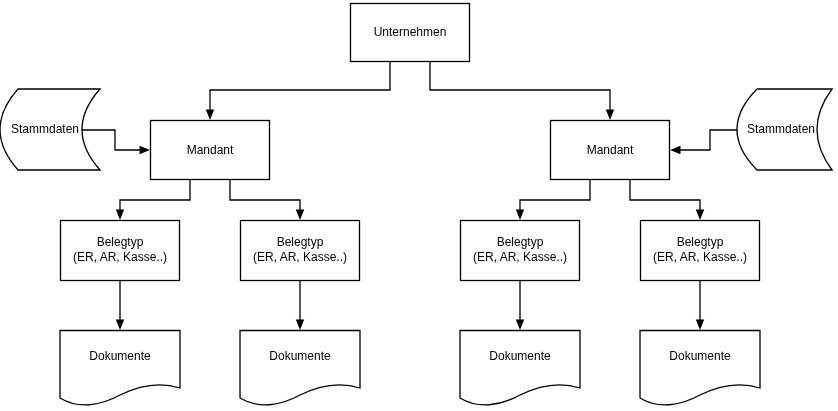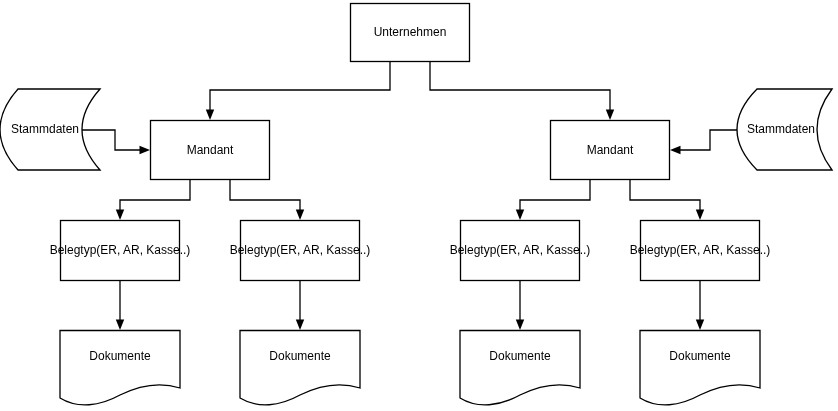--- a/index.html
+++ b/index.html
@@ -17,21 +17,21 @@
     position: absolute;
     display: flex;
     align-items: center;
     justify-content: center;
     text-align: center;
     font-size: 12px;
     line-height: 15px;
     white-space: nowrap;
     pointer-events: none;
   }
-  .lbl.two-line { flex-direction: row; }
+  .lbl.two-line { flex-direction: column; }
 </style>
 </head>
 <body>
 
 <div class="canvas">
 
   <svg width="838" height="411" viewBox="0 0 838 411">
 
     <g fill="none" stroke="#000000" stroke-width="1.3" stroke-miterlimit="10">
       <path d="M390 61 V90 H210 V110"></path>

